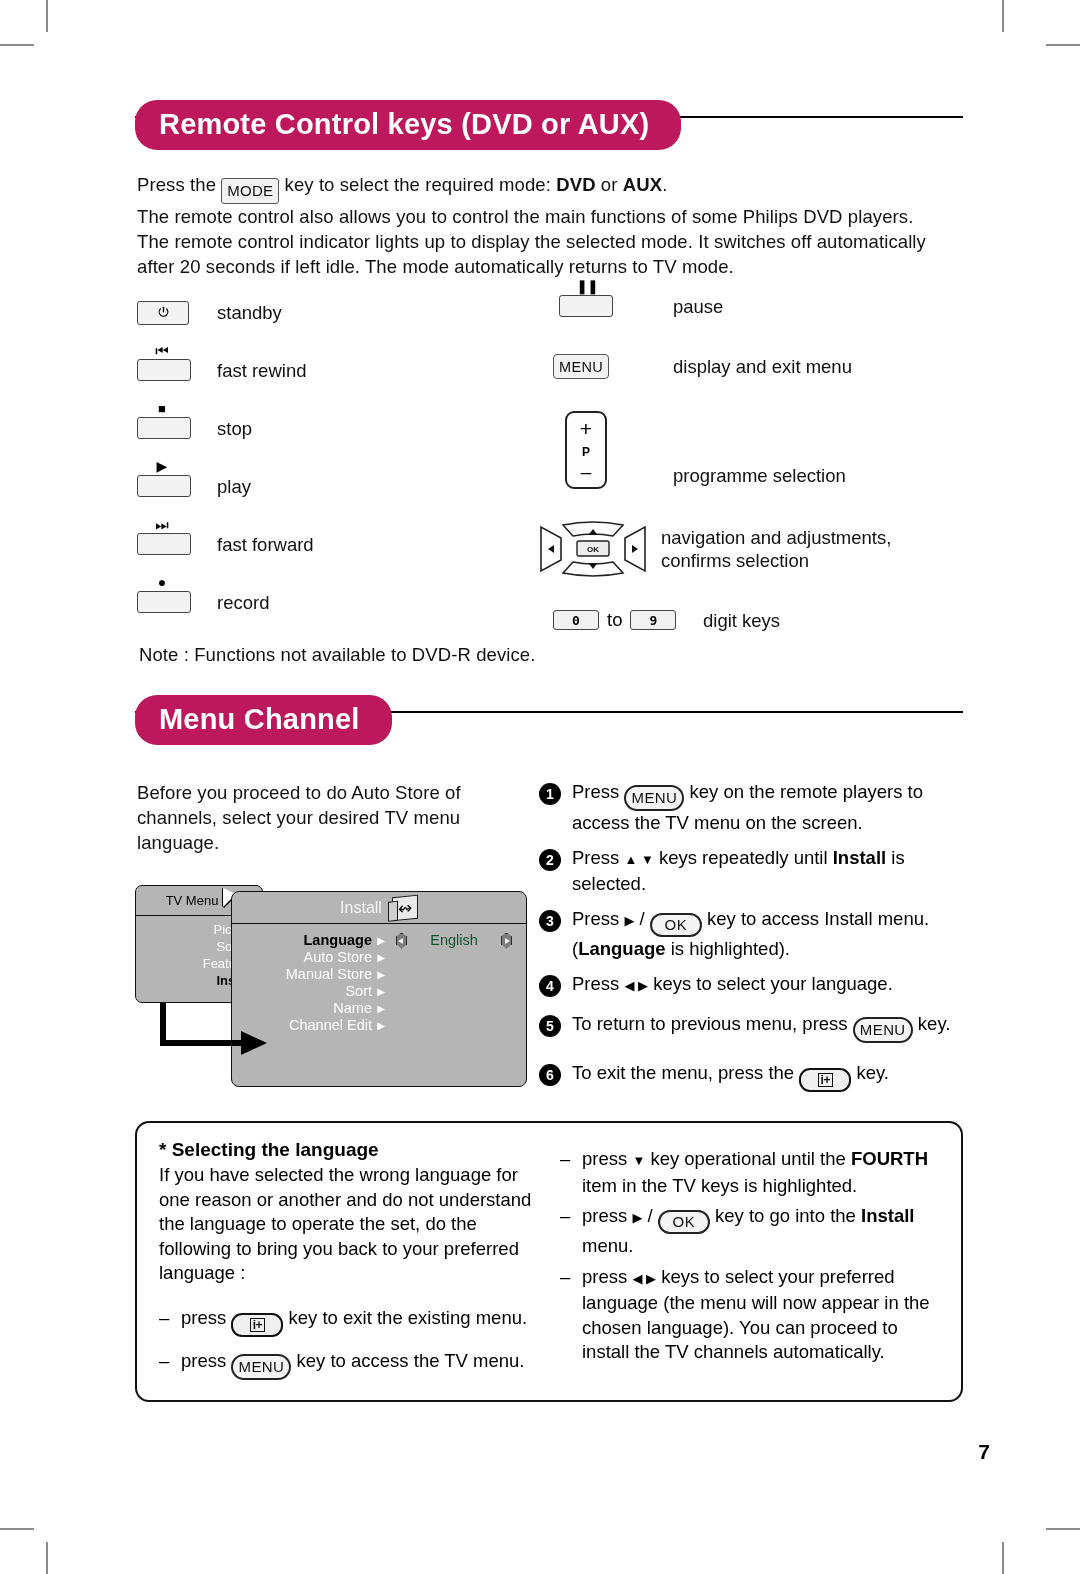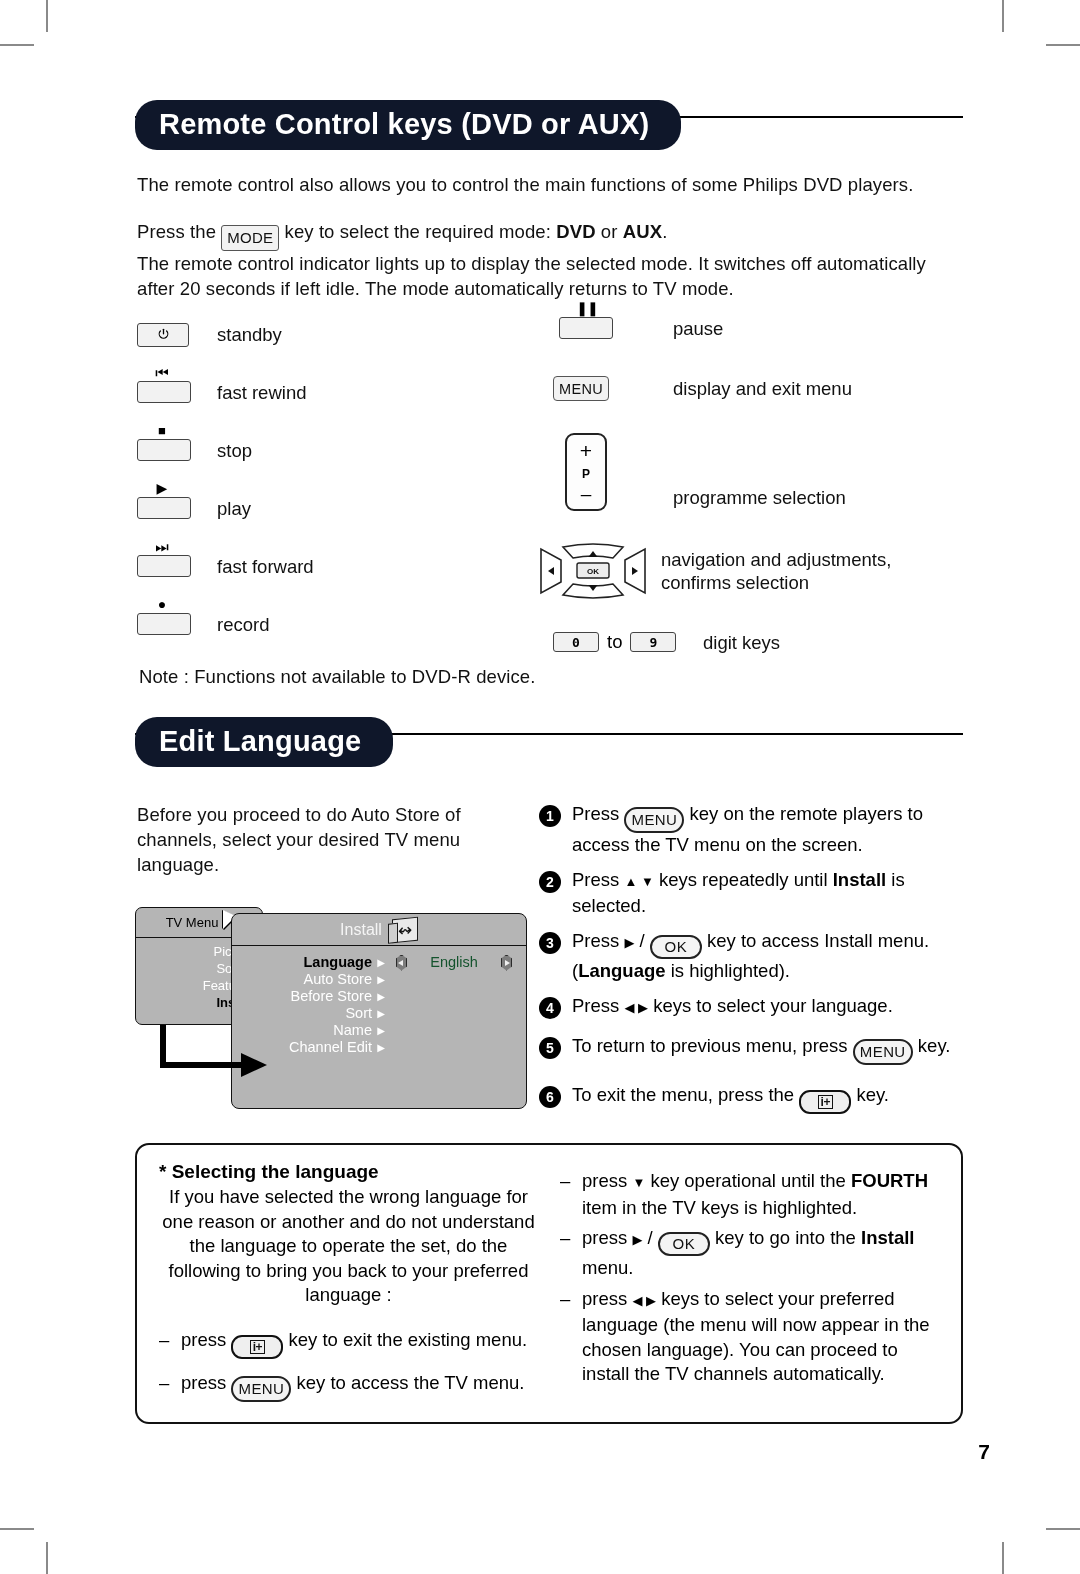--- a/index.html
+++ b/index.html
@@ -23,21 +23,21 @@
 
   
   .banner-wrap { position:relative; }
   .banner-rule {
     position:absolute; left:0; right:0; top:16px;
     height:2px; background:#000;
   }
   .banner {
     position:relative;
     display:inline-block;
-    background:#0f172a;
+    background:#be185d;
     color:#fff;
     border-radius:22px;
     padding:6px 32px 8px 24px;
     font-size:29px;
     font-weight:bold;
     letter-spacing:0.2px;
     line-height:1.25;
     white-space:nowrap;
   }
 
@@ -216,21 +216,21 @@
 
   
   .panel {
     margin-top:18px;
     border:2px solid #111; border-radius:14px;
     padding:16px 22px 20px 22px;
     display:flex; gap:22px;
   }
   .panel-col { flex:1 1 0; }
   .panel h3 { margin:0 0 2px 0; font-size:19px; font-weight:bold; }
-  .panel p { margin:0; font-size:18.5px; line-height:24.5px;text-align:center; }
+  .panel p { margin:0; font-size:18.5px; line-height:24.5px; }
   .dash-item { display:flex; font-size:18.5px; line-height:24.5px; margin-top:6px; }
   .dash { flex:0 0 22px; }
   .gap { height:14px; }
 
   .pagenum {
     position:absolute; right:90px; top:1440px;
     font-size:21px; font-weight:bold;
   }
   .tri { font-size:13px; }
 </style>
@@ -247,27 +247,27 @@
 <div class="cropmark cm-h" style="left:1046px;top:1528px;"></div>
 
 <div class="page">
 
   <div class="banner-wrap">
     <div class="banner-rule"></div>
     <div class="banner">Remote Control keys (DVD or AUX)</div>
   </div>
 
   <div style="margin-top:22px;padding-left:2px;">
-    <div class="para">The remote control also allows you to control the main functions of some Philips DVD players.</div>
-
     <div class="para" style="margin-top:22px;">
       <span>Press the</span>
       <span class="chip chip-mode">MODE</span>
       <span>key to select the required mode: </span><b>DVD</b><span> or </span><b>AUX</b><span>.</span>
     </div>
+
+    <div class="para">The remote control also allows you to control the main functions of some Philips DVD players.</div>
     <div class="para">The remote control indicator lights up to display the selected mode. It switches off automatically</div>
     <div class="para">after 20 seconds if left idle. The mode automatically returns to TV mode.</div>
   </div>
 
   <div class="keys">
 
     <div class="keyrow" style="left:2px;top:8px;">
       <div class="keycell">
         <div class="keybtn power">
           <svg width="13" height="13" viewBox="0 0 20 20">
@@ -373,21 +373,21 @@
         <span class="digit">9</span>
       </div>
       <div class="keylabel" style="margin-left:20px;">digit keys</div>
     </div>
   </div>
 
   <div class="para" style="margin-top:4px;padding-left:4px;">Note : Functions not available to DVD-R device.</div>
 
   <div class="banner-wrap" style="margin-top:28px;">
     <div class="banner-rule"></div>
-    <div class="banner">Edit Language</div>
+    <div class="banner">Menu Channel</div>
   </div>
 
   <div style="display:flex;margin-top:35px;">
     <div style="width:420px;">
       <div class="para" style="padding-left:2px;">Before you proceed to do Auto Store of</div>
       <div class="para" style="padding-left:2px;">channels, select your desired TV menu language.</div>
 
       <div class="tvmenu" style="margin-top:22px;">
         <div class="tvm-left">
           <div class="tvm-left-hdr">TV Menu</div>
@@ -415,21 +415,21 @@
                 <span class="dia l"></span>
                 <span class="tvm-valtext">English</span>
                 <span class="dia r"></span>
               </span>
             </div>
             <div class="tvm-row">
               <span class="lbl">Auto Store</span>
               <span class="arrow tri">▶</span>
             </div>
             <div class="tvm-row">
-              <span class="lbl">Before Store</span>
+              <span class="lbl">Manual Store</span>
               <span class="arrow tri">▶</span>
             </div>
             <div class="tvm-row">
               <span class="lbl">Sort</span>
               <span class="arrow tri">▶</span>
             </div>
             <div class="tvm-row">
               <span class="lbl">Name</span>
               <span class="arrow tri">▶</span>
             </div>

